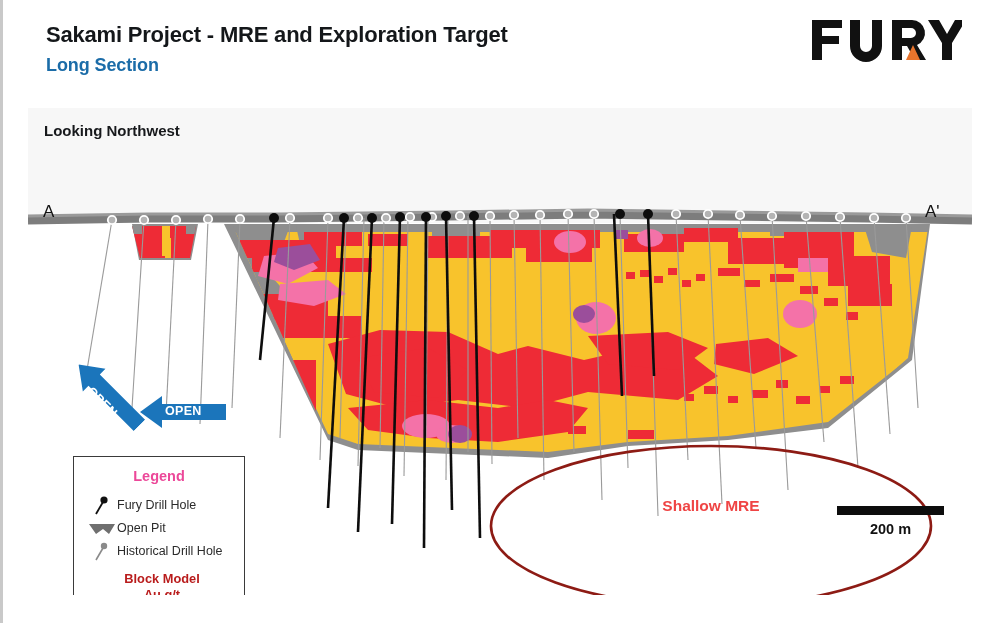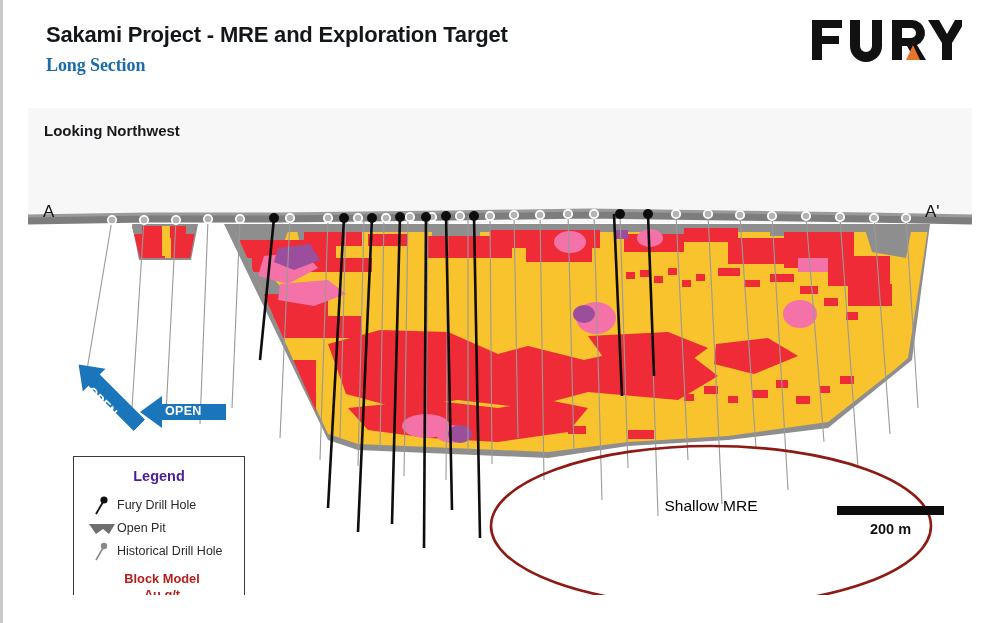--- a/index.html
+++ b/index.html
@@ -4,21 +4,21 @@
 <style>
   html,body{margin:0;padding:0;background:#ffffff;}
   body{width:1000px;height:623px;overflow:hidden;font-family:"Liberation Sans",sans-serif;}
 
   #page{position:relative;width:1000px;height:451px;background:#ffffff;box-sizing:border-box;}
   #page::before{content:"";position:absolute;left:0;top:0;width:3px;height:623px;background:#c9c9c9;}
 
   
   .hdr{position:absolute;left:46px;top:22px;}
   .hdr-title{font-size:22px;font-weight:bold;color:#14171a;letter-spacing:-0.2px;white-space:nowrap;}
-  .hdr-sub{font-size:18px;font-weight:bold;color:#1b6ca8;margin-top:7px;letter-spacing:-0.1px;font-family:Liberation Serif, serif;}
+  .hdr-sub{font-size:18px;font-weight:bold;color:#1b6ca8;margin-top:7px;letter-spacing:-0.1px;}
 
   .logo{position:absolute;right:38px;top:18px;height:46px;display:flex;align-items:center;}
   .logo svg{display:block;}
 
   
   .panel{position:absolute;left:28px;top:108px;width:944px;height:487px;background:#f7f7f7;overflow:hidden;}
   .panel-white{position:absolute;left:0;top:115px;width:944px;height:372px;background:#ffffff;}
 
   .looking{position:absolute;left:16px;top:14px;font-size:15px;font-weight:bold;color:#17191c;z-index:6;}
 
@@ -33,27 +33,27 @@
   
   .open-arrow{position:absolute;z-index:8;}
   #open-diag{left:38px;top:270px;transform:rotate(45deg);transform-origin:50% 50%;}
   #open-horz{left:112px;top:287px;}
   .open-arrow svg{display:block;}
   .open-txt{position:absolute;color:#ffffff;font-size:12.5px;font-weight:bold;letter-spacing:0.3px;z-index:9;pointer-events:none;}
   #open-txt-diag{left:56px;top:287px;transform:rotate(45deg);transform-origin:50% 50%;}
   #open-txt-horz{left:137px;top:296px;}
 
   
-  .annot-txt{position:absolute;left:573px;top:388px;width:220px;text-align:center;color:#000000;
-             font-size:15.5px;font-weight:normal;line-height:1.33;z-index:9;}
+  .annot-txt{position:absolute;left:573px;top:388px;width:220px;text-align:center;color:#ef4444;
+             font-size:15.5px;font-weight:bold;line-height:1.33;z-index:9;}
 
   
   .legend{position:absolute;left:45px;top:348px;width:172px;height:226px;background:#ffffff;
           border:1.6px solid #3a3a3a;z-index:10;box-sizing:border-box;}
-  .legend-title{text-align:center;font-size:14.5px;font-weight:bold;color:#4c1d95;margin-top:11px;}
+  .legend-title{text-align:center;font-size:14.5px;font-weight:bold;color:#ec4899;margin-top:11px;}
   .leg-rows{margin-top:9px;padding-left:13px;}
   .leg-row{display:flex;align-items:center;height:23px;}
   .leg-sym{width:30px;height:22px;flex:0 0 30px;position:relative;}
   .leg-sym svg{position:absolute;left:0;top:0;}
   .leg-lbl{font-size:12.5px;color:#2b2b2b;white-space:nowrap;}
   .bm-title{text-align:center;font-size:12.8px;font-weight:bold;color:#b91c1c;margin-top:9px;line-height:1.28;padding-left:6px;}
 
   
   .scalebar{position:absolute;left:809px;top:398px;z-index:10;}
   .scalebar-line{width:107px;height:9px;background:#0d0d0d;}

